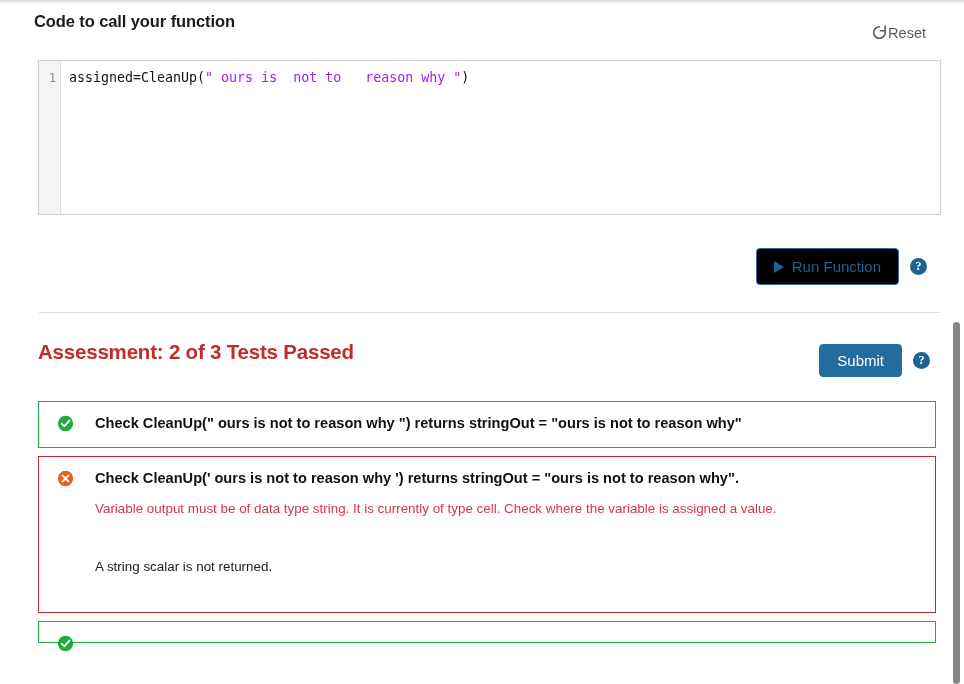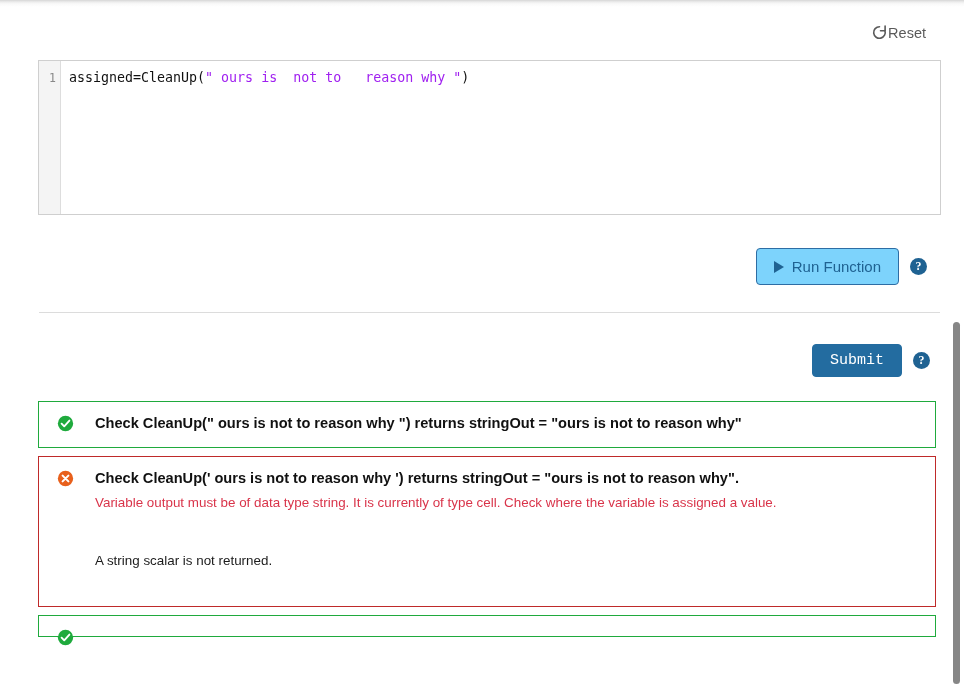--- a/index.html
+++ b/index.html
@@ -83,21 +83,21 @@
   
   .run-row {
     position: absolute; left: 38px; top: 248px; width: 903px; height: 40px;
   }
   .run-btn {
     position: absolute; right: 42px; top: 0;
     display: flex; align-items: center; justify-content: center; gap: 8px;
     height: 37px; padding: 0 17px;
     border: 1px solid #2e6da4;
     border-radius: 4px;
-    background: #7dd3fc;
+    background: #000000;
     color: #1f6292;
     font-size: 15px;
     cursor: pointer;
   }
   .run-btn .tri {
     width: 0; height: 0;
     border-left: 10px solid #1f6292;
     border-top: 6px solid transparent;
     border-bottom: 6px solid transparent;
   }
@@ -130,21 +130,21 @@
   }
   .submit-btn {
     position: absolute; right: 42px; top: 8px;
     background: #236ca0;
     color: #ffffff;
     border: 1px solid #236ca0;
     border-radius: 4px;
     height: 33px; padding: 0 17px;
     font-size: 15px;
     cursor: pointer;
-    display: flex; align-items: center; justify-content: center; font-family: Liberation Mono, monospace;
+    display: flex; align-items: center; justify-content: center;
   }
   .submit-help { position: absolute; right: 14px; top: 16px; }
 
   
   .tests { position: absolute; left: 38px; top: 401px; width: 898px; }
   .test-box {
     border: 1px solid #1faa3d;
     background: #ffffff;
     padding: 9px 12px 11px 12px;
     margin-bottom: 8px;
@@ -159,21 +159,21 @@
   }
   .status-icon {
     position: absolute; left: 6px; top: 4px;
     width: 17px; height: 17px;
   }
   .detail-err {
     color: #d9344a;
     font-size: 13.4px;
     font-weight: normal;
     line-height: 20px;
-    margin-top: 2px;
+    margin-top: 8px;
     padding-left: 44px;
   }
   .detail-note {
     color: #1b1b1b;
     font-size: 13.4px;
     font-weight: normal;
     line-height: 20px;
     margin-top: 38px;
     padding-left: 44px;
     padding-bottom: 24px;
@@ -190,20 +190,21 @@
   }
 </style>
 </head>
 <body>
 
 <div id="page">
 
   <div class="top-shadow"></div>
 
   <div class="header-row">
+    <div class="section-title">Code to call your function</div>
     <button class="reset-btn">
       <span>
         <svg width="17" height="17" viewBox="0 0 20 20">
           <path d="M10 3.2 A6.8 6.8 0 1 0 16.3 7.6" fill="none" stroke="#5a5a5a" stroke-width="1.9" stroke-linecap="round"></path>
           <path d="M16.6 2.4 L16.6 7.9 L11.2 7.9" fill="none" stroke="#5a5a5a" stroke-width="1.9" stroke-linecap="round" stroke-linejoin="round"></path>
         </svg>
       </span>
       <span>Reset</span>
     </button>
   </div>
@@ -219,20 +220,21 @@
     <button class="run-btn">
       <span class="tri"></span>
       <span>Run Function</span>
     </button>
     <span class="help-icon run-help">?</span>
   </div>
 
   <div class="divider"></div>
 
   <div class="assess-row">
+    <div class="assess-title">Assessment: 2 of 3 Tests Passed</div>
     <button class="submit-btn">
       <span>Submit</span>
     </button>
     <span class="help-icon submit-help">?</span>
   </div>
 
   <div class="tests">
 
     <div class="test-box">
       <div class="test-line">

